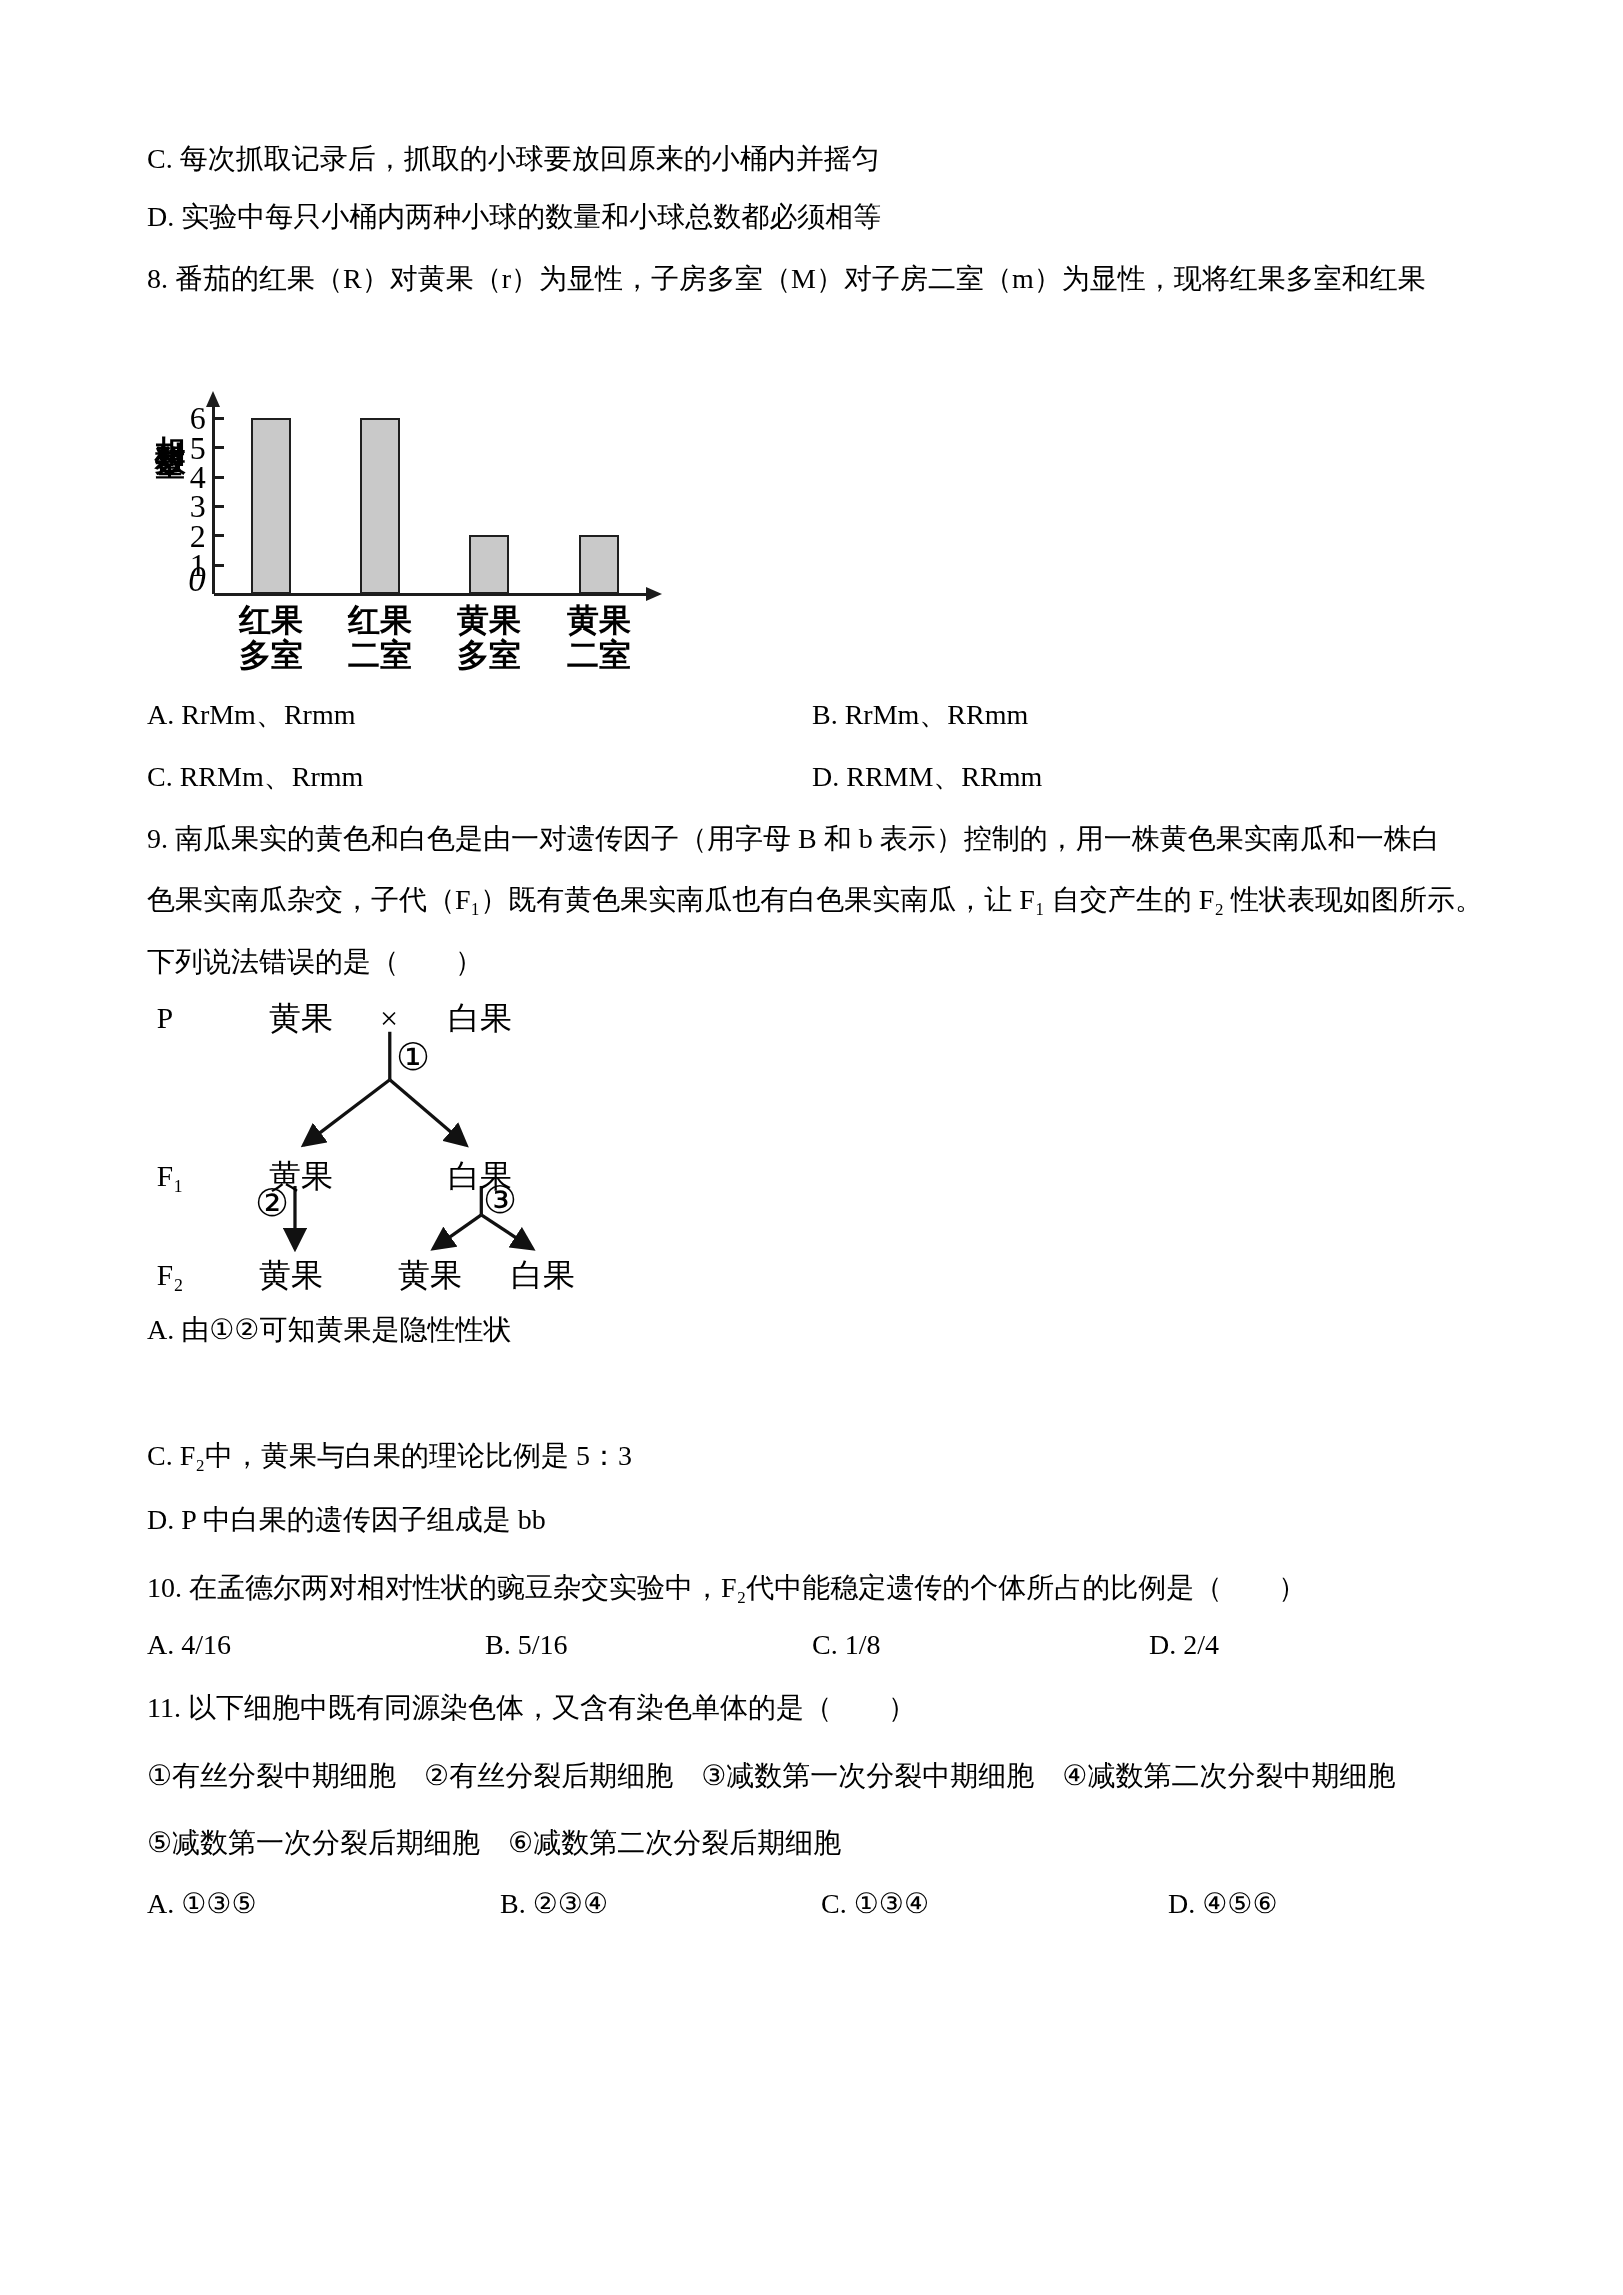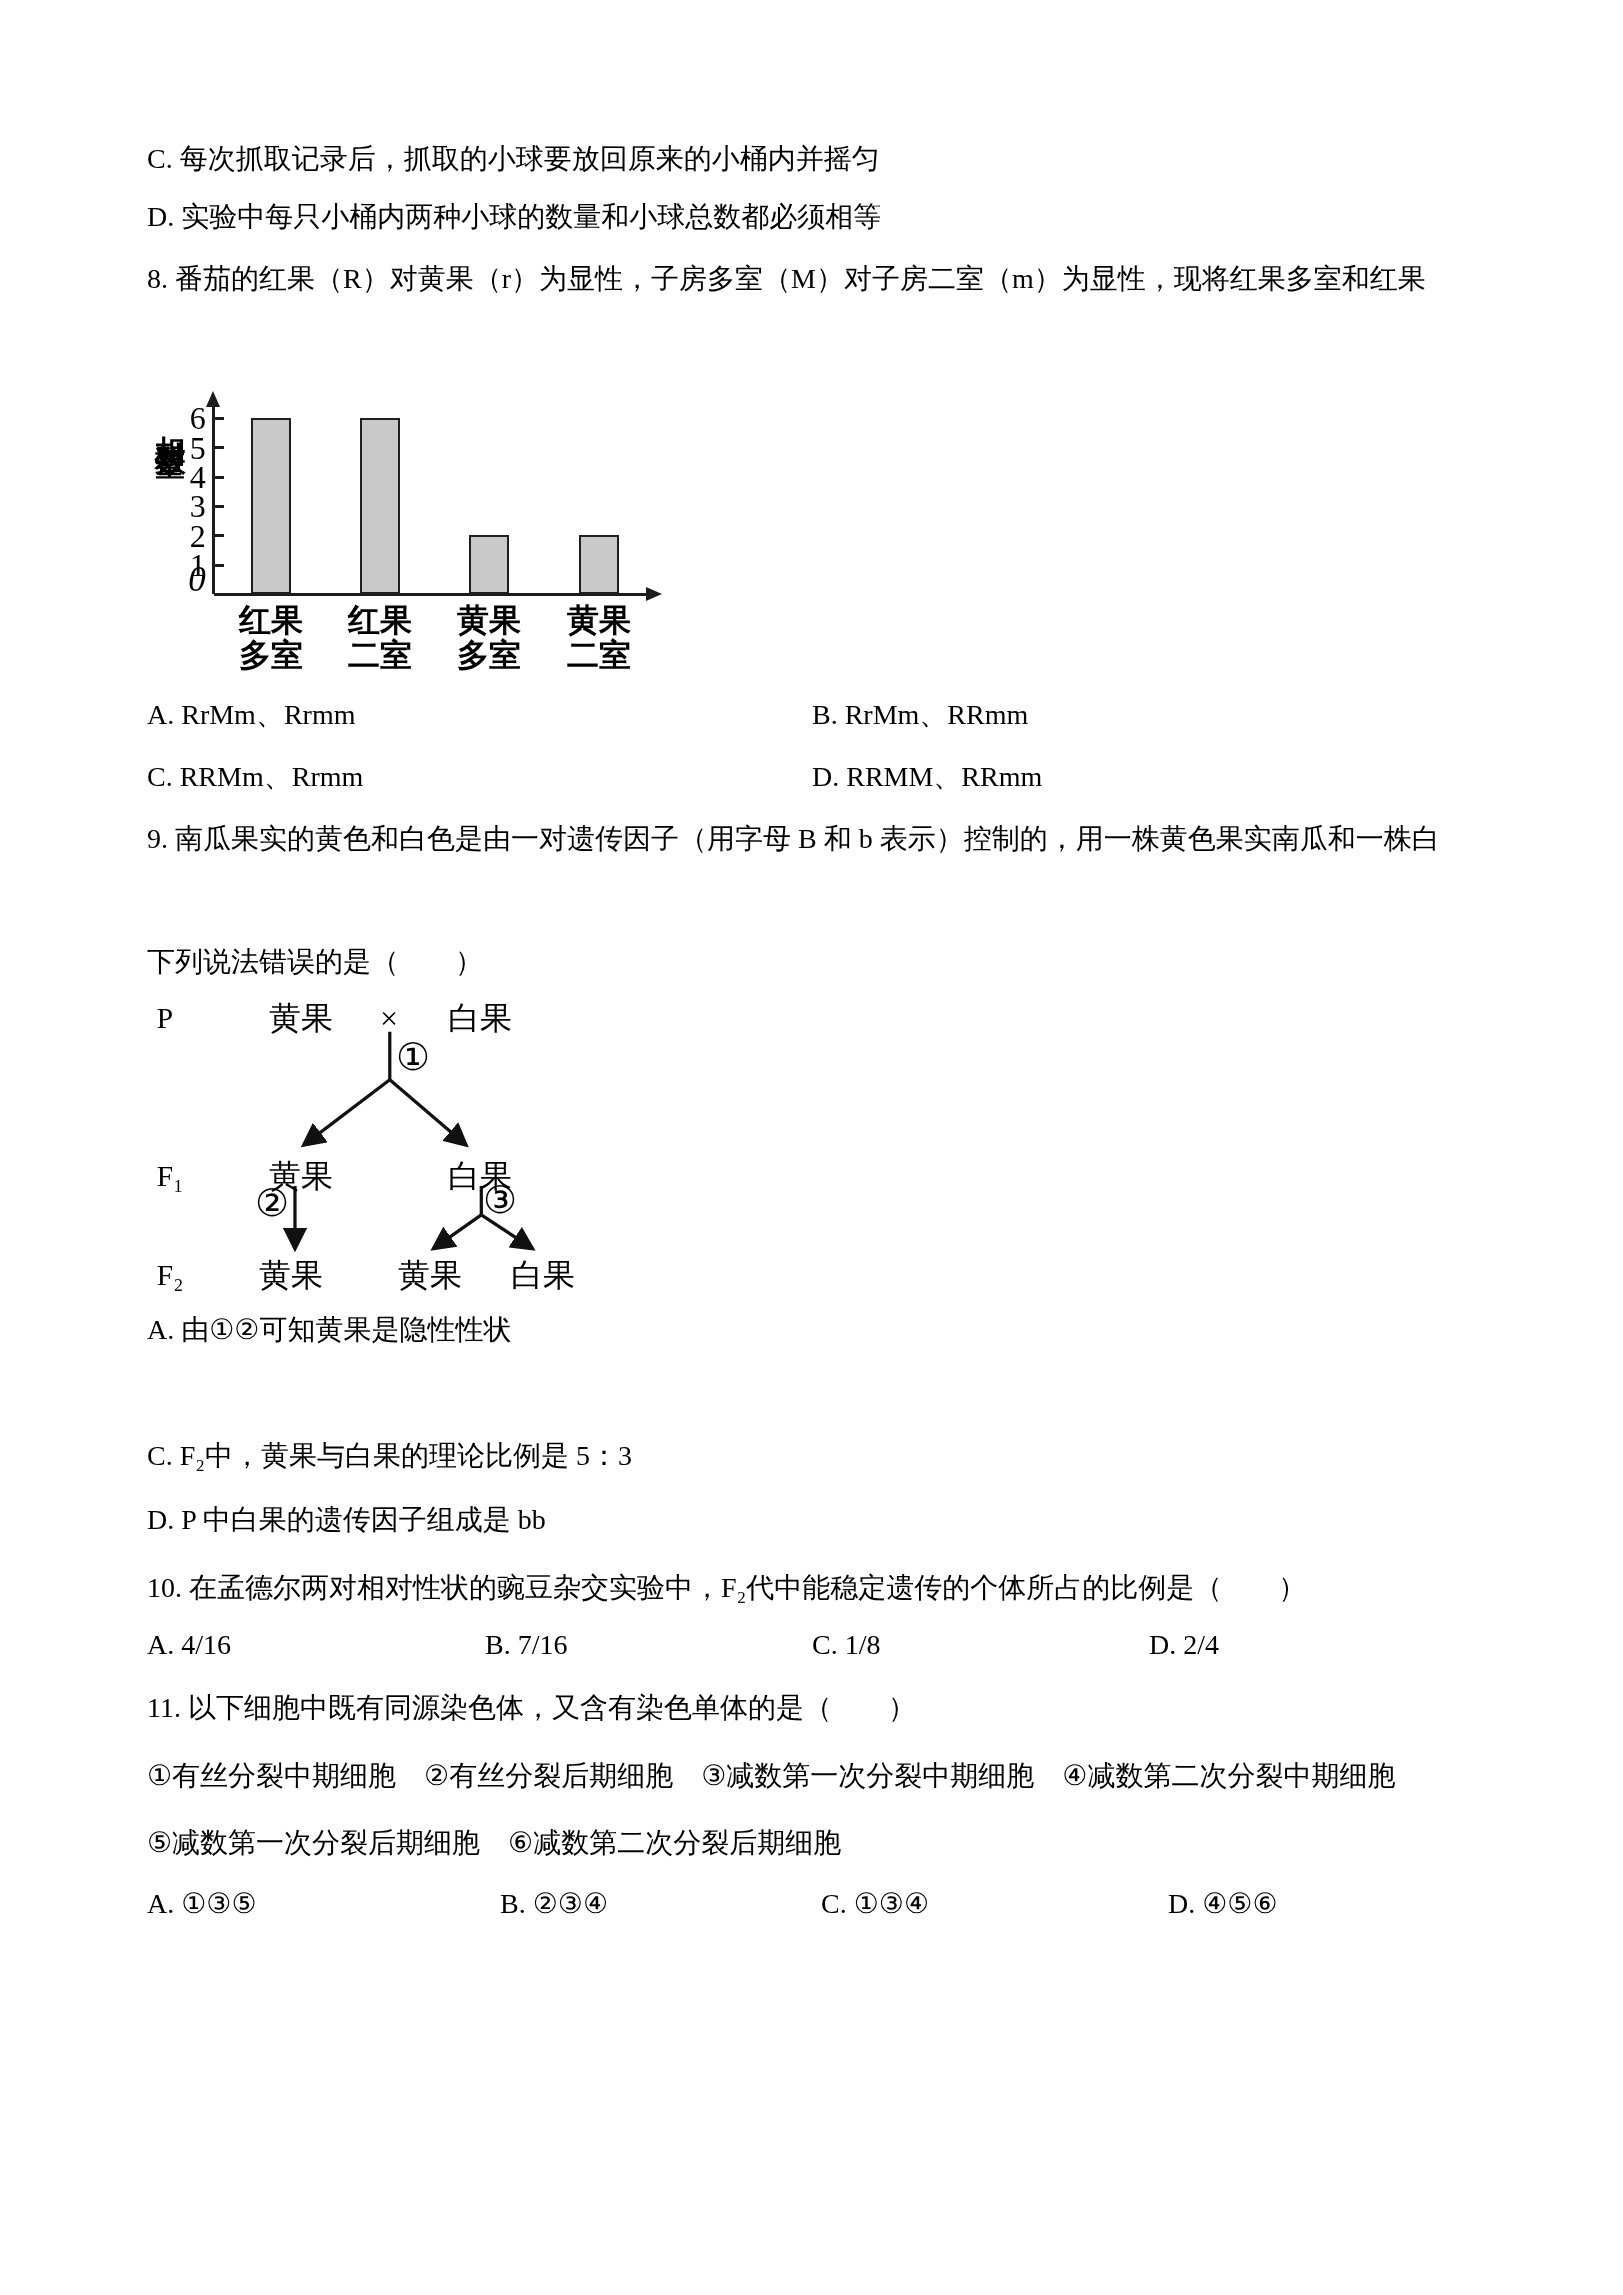--- a/index.html
+++ b/index.html
@@ -110,20 +110,21 @@
         <span style="display: block;">二室</span>
       </div>
     </div>
 
   <div class="opt" style="left:147px;top:696px">A. RrMm、Rrmm</div>
   <div class="opt" style="left:812px;top:696px">B. RrMm、RRmm</div>
   <div class="opt" style="left:147px;top:758px">C. RRMm、Rrmm</div>
   <div class="opt" style="left:812px;top:758px">D. RRMM、RRmm</div>
 
   <div class="tline" style="top:821px">9. 南瓜果实的黄色和白色是由一对遗传因子（用字母 B 和 b 表示）控制的，用一株黄色果实南瓜和一株白</div>
+  <div class="tline" style="top:882px">色果实南瓜杂交，子代（F₁）既有黄色果实南瓜也有白色果实南瓜，让 F₁ 自交产生的 F₂ 性状表现如图所示。</div>
   <div class="tline" style="top:944px">下列说法错误的是（　　）</div>
 
   <div class="diagram">
     <svg width="491" height="316" viewBox="0 0 900 580">
       <defs>
         <marker id="ah" viewBox="0 0 10 10" refX="8.5" refY="5" markerWidth="7.5" markerHeight="7.5" orient="auto-start-reverse">
           <path d="M0,0 L10,5 L0,10 z" fill="#111"></path>
         </marker>
       </defs>
       <line x1="445" y1="62" x2="445" y2="150" stroke="#111" stroke-width="6"></line>
@@ -149,21 +150,21 @@
     <span class="dtext" style="left:251px;top:261px">黄果</span>
     <span class="dtext" style="left:364px;top:261px">白果</span>
   </div>
 
   <div class="opt" style="left:147px;top:1311px">A. 由①②可知黄果是隐性性状</div>
   <div class="opt" style="left:147px;top:1437px">C. F₂中，黄果与白果的理论比例是 5：3</div>
   <div class="opt" style="left:147px;top:1501px">D. P 中白果的遗传因子组成是 bb</div>
 
   <div class="tline" style="top:1570px">10. 在孟德尔两对相对性状的豌豆杂交实验中，F₂代中能稳定遗传的个体所占的比例是（　　）</div>
   <div class="opt" style="left:147px;top:1629px">A. 4/16</div>
-  <div class="opt" style="left:485px;top:1629px">B. 7/16</div>
+  <div class="opt" style="left:485px;top:1629px">B. 5/16</div>
   <div class="opt" style="left:812px;top:1629px">C. 1/8</div>
   <div class="opt" style="left:1149px;top:1629px">D. 2/4</div>
 
   <div class="tline" style="top:1690px">11. 以下细胞中既有同源染色体，又含有染色单体的是（　　）</div>
   <div class="tline" style="top:1825px">⑤减数第一次分裂后期细胞　⑥减数第二次分裂后期细胞</div>
   <div class="tline" style="top:1758px">①有丝分裂中期细胞　②有丝分裂后期细胞　③减数第一次分裂中期细胞　④减数第二次分裂中期细胞</div>
   <div class="opt" style="left:147px;top:1887px">A. ①③⑤</div>
   <div class="opt" style="left:500px;top:1887px">B. ②③④</div>
   <div class="opt" style="left:821px;top:1887px">C. ①③④</div>
   <div class="opt" style="left:1168px;top:1887px">D. ④⑤⑥</div>

